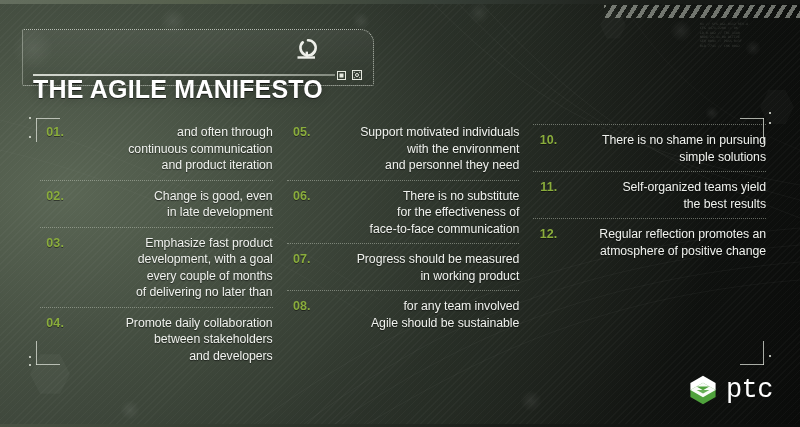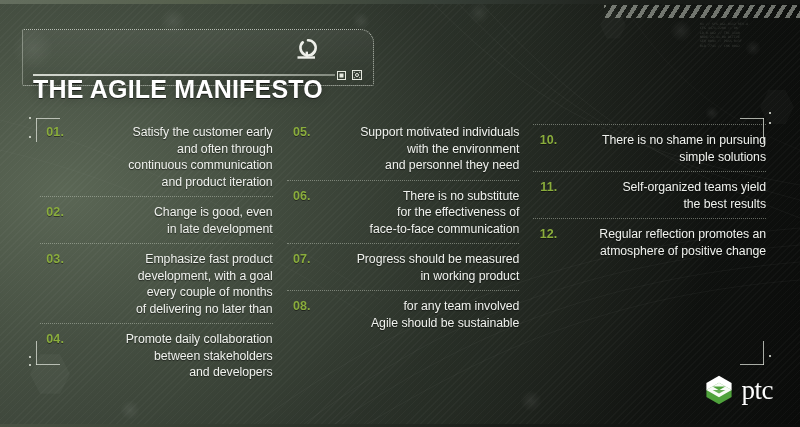--- a/index.html
+++ b/index.html
@@ -248,21 +248,21 @@
     align-items: center;
     gap: 9px;
   }
   .ptc-mark { width: 28px; height: 30px; display: block; }
   .ptc-word {
     font-size: 27px;
     font-weight: 400;
     color: #ffffff;
     line-height: 1;
     letter-spacing: -0.5px;
-    font-family: Liberation Serif, serif;
+    font-family: Liberation Mono, monospace;
   }
 </style>
 </head>
 <body>
 
 <div id="slide">
 
   <div class="bg-base"></div>
   <div class="bg-hatch"></div>
 
@@ -365,21 +365,20 @@
     <i class="h"></i>
       <i class="v"></i>
       <b class="d1"></b>
   </div>
 
   <div class="columns" id="columns">
       <div class="col">
         <div class="item">
           <span class="num">01.</span>
           <span class="txt">
-            <div>Satisfy the customer early</div>
             <div>and often through</div>
             <div>continuous communication</div>
             <div>and product iteration</div>
           </span>
         </div>
         <div class="item-sep"></div>
         <div class="item">
           <span class="num">02.</span>
           <span class="txt">
             <div>Change is good, even</div>

